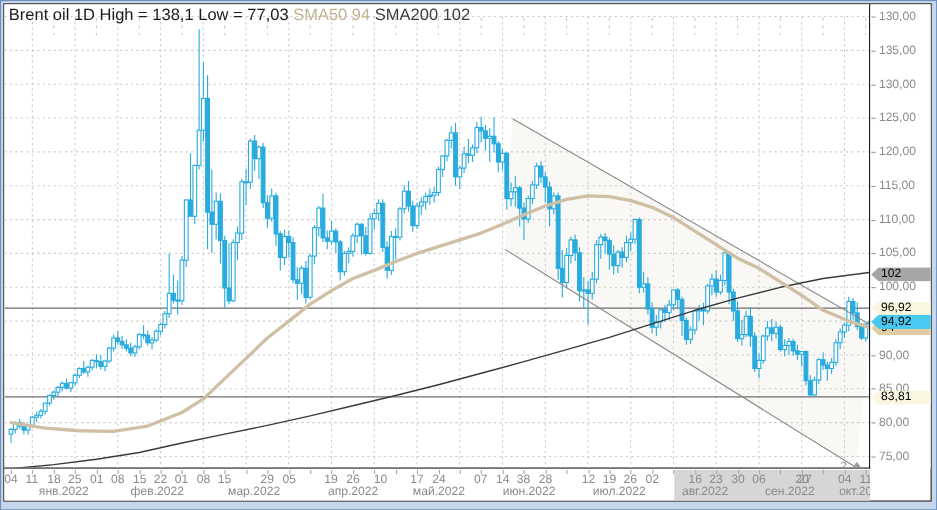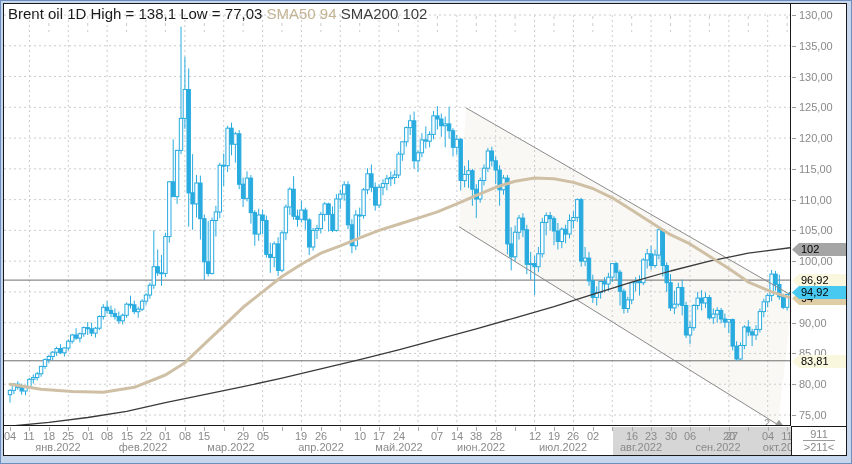--- a/index.html
+++ b/index.html
@@ -578,21 +578,21 @@
         <div class="xtick" style="left:239px">29</div>
         <div class="xstub" style="left:259px"></div>
         <div class="xtick" style="left:259px">05</div>
         <div class="xstub" style="left:278px"></div>
         <div class="xstub" style="left:297px"></div>
         <div class="xtick" style="left:297px">19</div>
         <div class="xstub" style="left:317px"></div>
         <div class="xtick" style="left:317px">26</div>
         <div class="xstub" style="left:336px"></div>
         <div class="xstub" style="left:356px"></div>
-        <div class="xtick" style="left:356px">10</div>
+        <div class="xtick" style="left:342px">10</div>
         <div class="xstub" style="left:375px"></div>
         <div class="xtick" style="left:375px">17</div>
         <div class="xstub" style="left:395px"></div>
         <div class="xtick" style="left:395px">24</div>
         <div class="xstub" style="left:414px"></div>
         <div class="xstub" style="left:433px"></div>
         <div class="xtick" style="left:433px">07</div>
         <div class="xstub" style="left:453px"></div>
         <div class="xtick" style="left:453px">14</div>
         <div class="xstub" style="left:472px"></div>
@@ -631,19 +631,15 @@
         <div class="xmon" style="left:227px">мар.2022</div>
         <div class="xmon" style="left:317px">апр.2022</div>
         <div class="xmon" style="left:395px">май.2022</div>
         <div class="xmon" style="left:477px">июн.2022</div>
         <div class="xmon" style="left:559px">июл.2022</div>
         <div class="xmon" style="left:637px">авг.2022</div>
         <div class="xmon" style="left:714px">сен.2022</div>
         <div class="xmon" style="left:777px">окт.202</div>
       </div>
 
-    <div id="corner">
-      <div class="frac-top">911</div>
-      <div class="frac-bot">&gt;211&lt;</div>
-    </div>
 
   </div>
 </div>
 
 </body></html>

